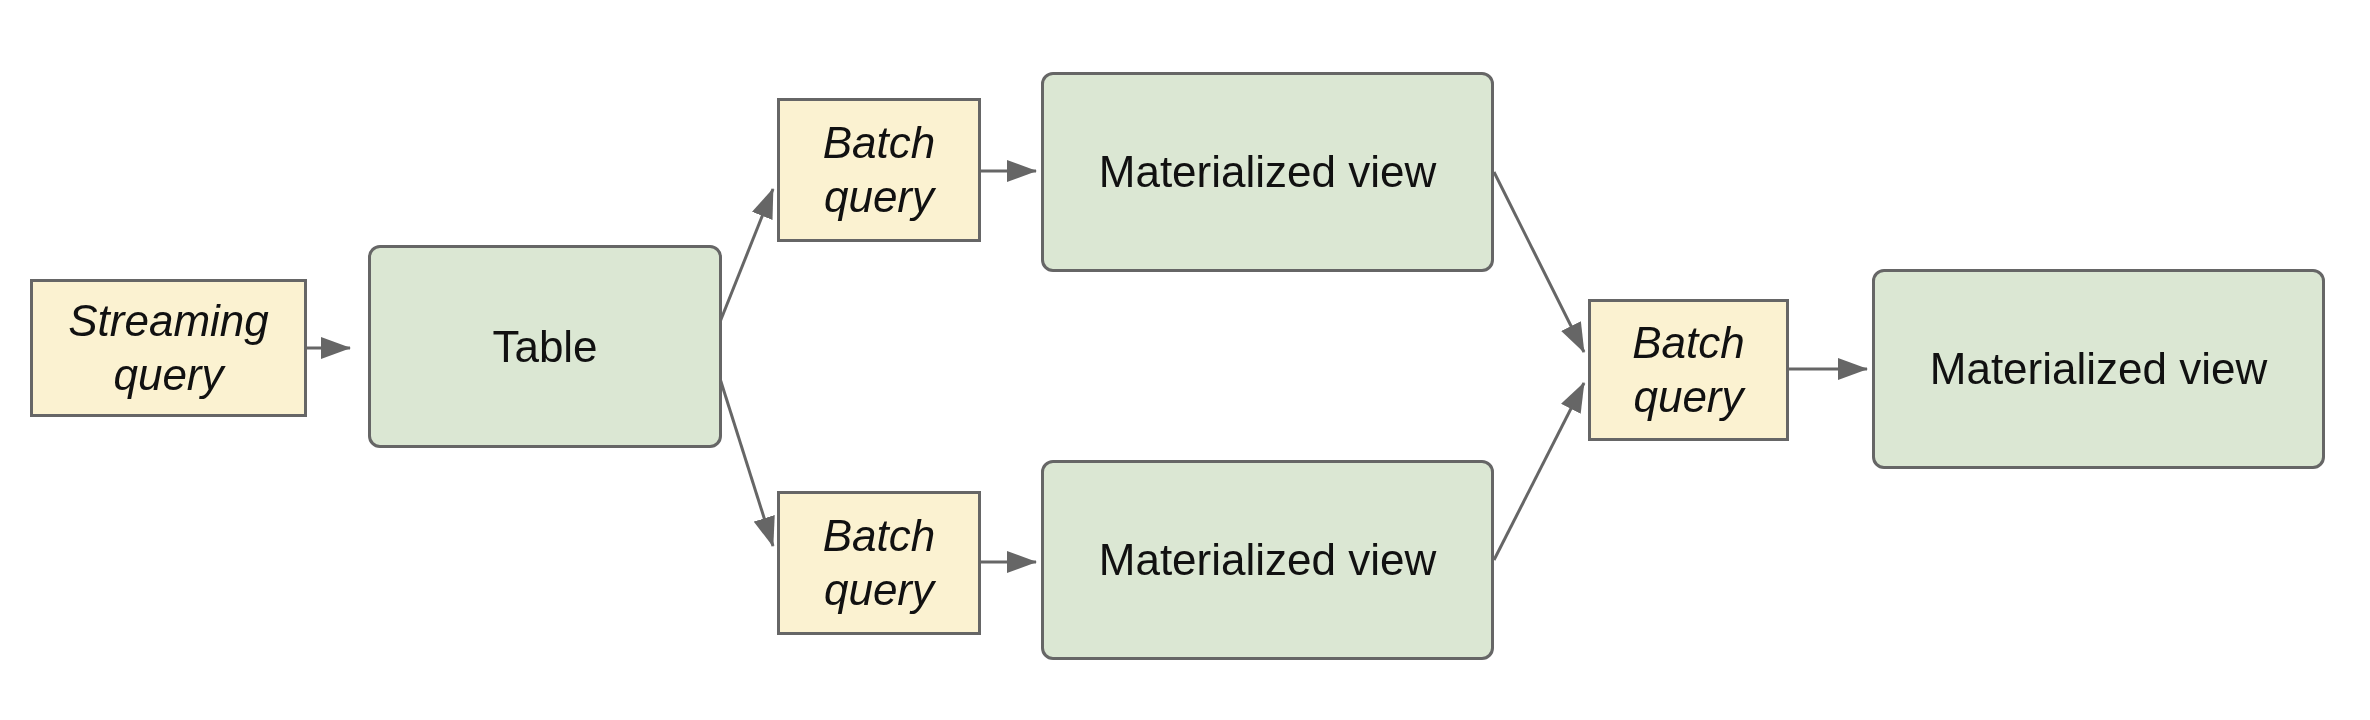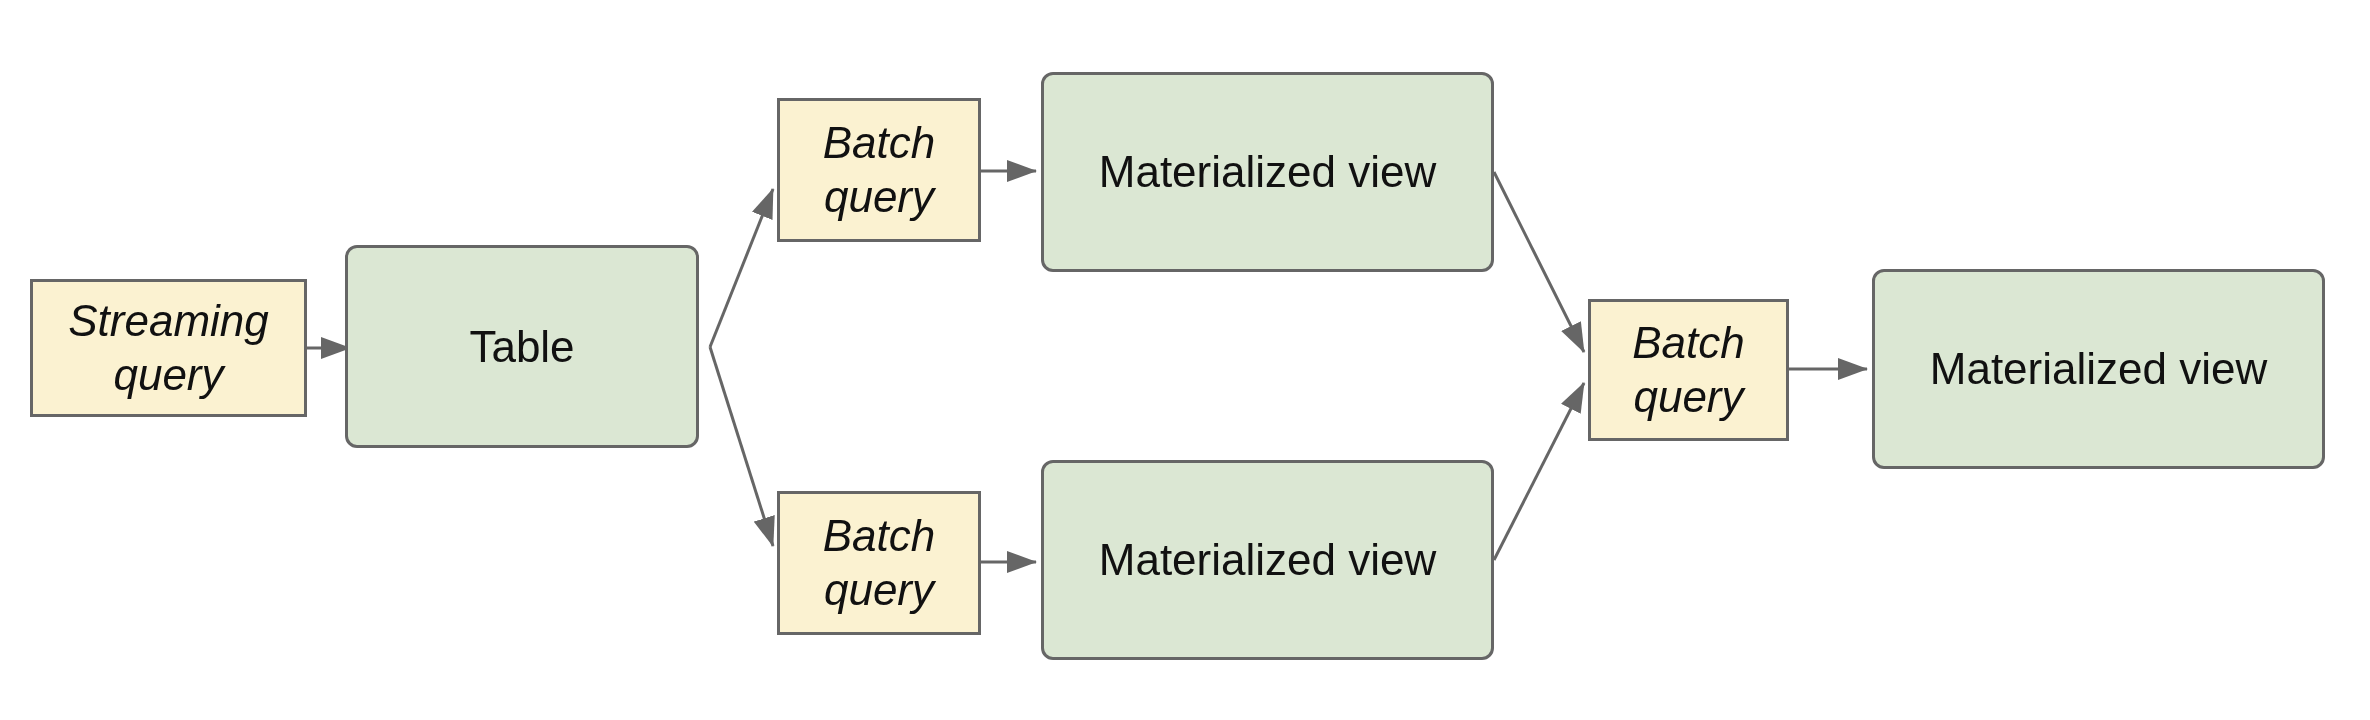--- a/index.html
+++ b/index.html
@@ -74,21 +74,21 @@
     <line class="edge" x1="981" y1="562" x2="1036" y2="562" marker-end="url(#arrowhead)"></line>
     <line class="edge" x1="1494" y1="172" x2="1584" y2="352" marker-end="url(#arrowhead)"></line>
     <line class="edge" x1="1494" y1="560" x2="1584" y2="383" marker-end="url(#arrowhead)"></line>
     <line class="edge" x1="1789" y1="369" x2="1867" y2="369" marker-end="url(#arrowhead)"></line>
   </svg>
 
   <div class="node query" style="left:30px;   top:279px; width:277px; height:138px;">
     <span class="label">Streaming query</span>
   </div>
 
-  <div class="node store" style="left:345px;  top:245px; width:354px; height:203px;">
+  <div class="node store" style="left:368px;  top:245px; width:354px; height:203px;">
     <span class="label">Table</span>
   </div>
 
   <div class="node query" style="left:777px;  top:98px;  width:204px; height:144px;">
     <span class="label">Batch query</span>
   </div>
 
   <div class="node store" style="left:1041px; top:72px;  width:453px; height:200px;">
     <span class="label">Materialized view</span>
   </div>

